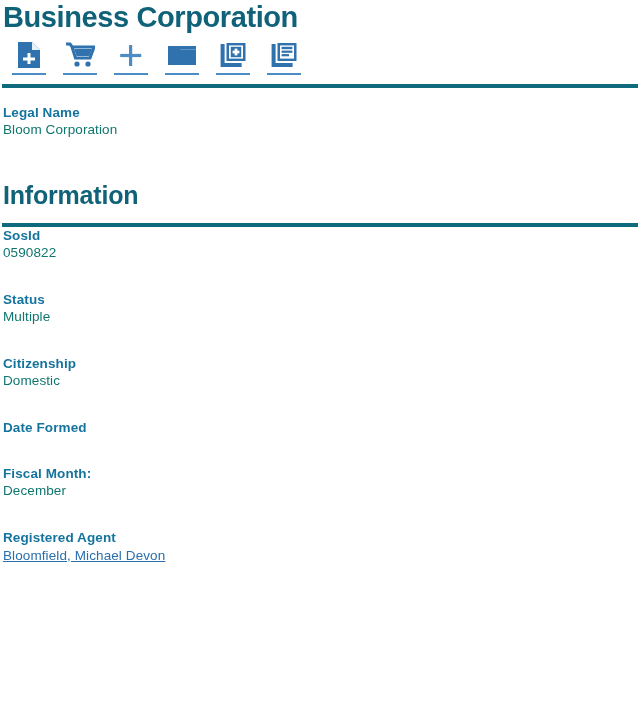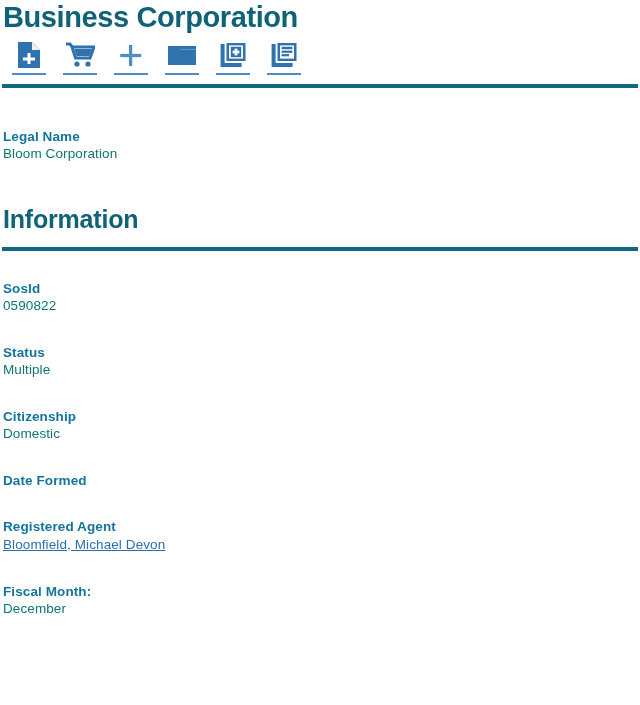--- a/index.html
+++ b/index.html
@@ -95,34 +95,34 @@
   .field-value-link {
     font-size: 13.5px;
     line-height: 18px;
     color: #2a6fad;
     text-decoration: underline;
     letter-spacing: 0.1px;
     cursor: pointer;
     display: inline-block;
   }
 
-  .legal-name-block { margin-top: 40px; }
+  .legal-name-block { margin-top: 16px; }
 
   .section-title {
     margin: 0;
     padding-left: 1px;
     font-size: 25px;
     line-height: 30px;
     font-weight: bold;
     letter-spacing: -0.2px;
     color: #0f6278;
   }
   .section-title-block { margin-top: 41px; }
 
-  .info-list { margin-top: 29px; }
+  .info-list { }
   .info-list .field + .field { margin-top: 29px; }
 </style>
 </head>
 <body>
 
 <div class="page">
 
   <h1 class="page-title">Business Corporation</h1>
 
   <div class="toolbar">
@@ -229,24 +229,24 @@
     <div class="field">
       <div class="field-label">Citizenship</div>
       <div class="field-value">Domestic</div>
     </div>
 
     <div class="field">
       <div class="field-label">Date Formed</div>
     </div>
 
     <div class="field">
+      <div class="field-label">Fiscal Month:</div>
+      <div class="field-value">December</div>
+    </div>
+
+    <div class="field">
       <div class="field-label">Registered Agent</div>
       <a class="field-value-link" href="#">Bloomfield, Michael Devon</a>
     </div>
 
-    <div class="field">
-      <div class="field-label">Fiscal Month:</div>
-      <div class="field-value">December</div>
-    </div>
-
   </div>
 
 </div>
 
 </body></html>

